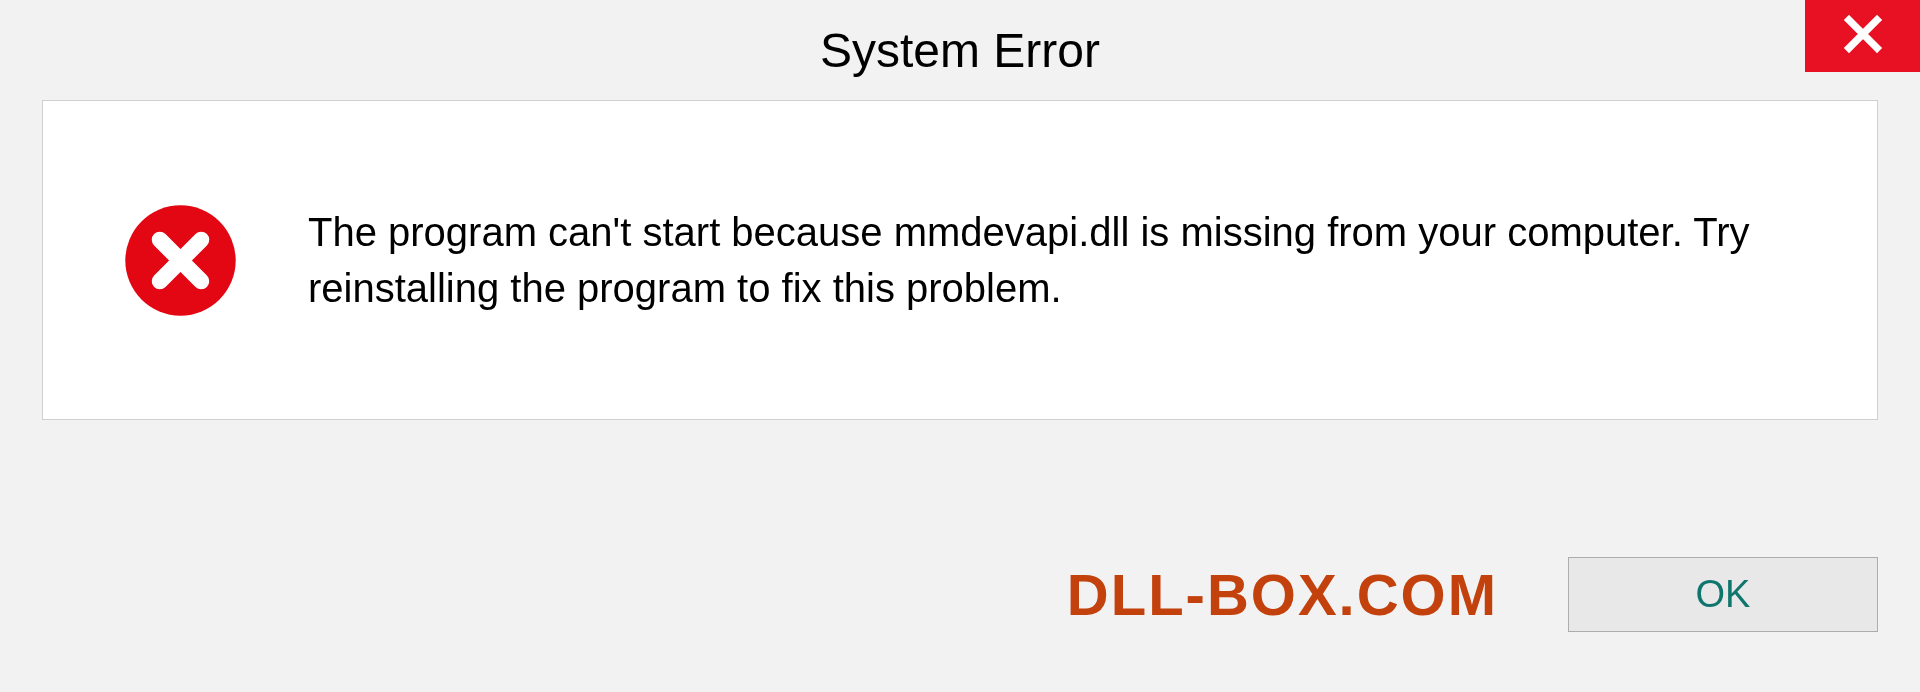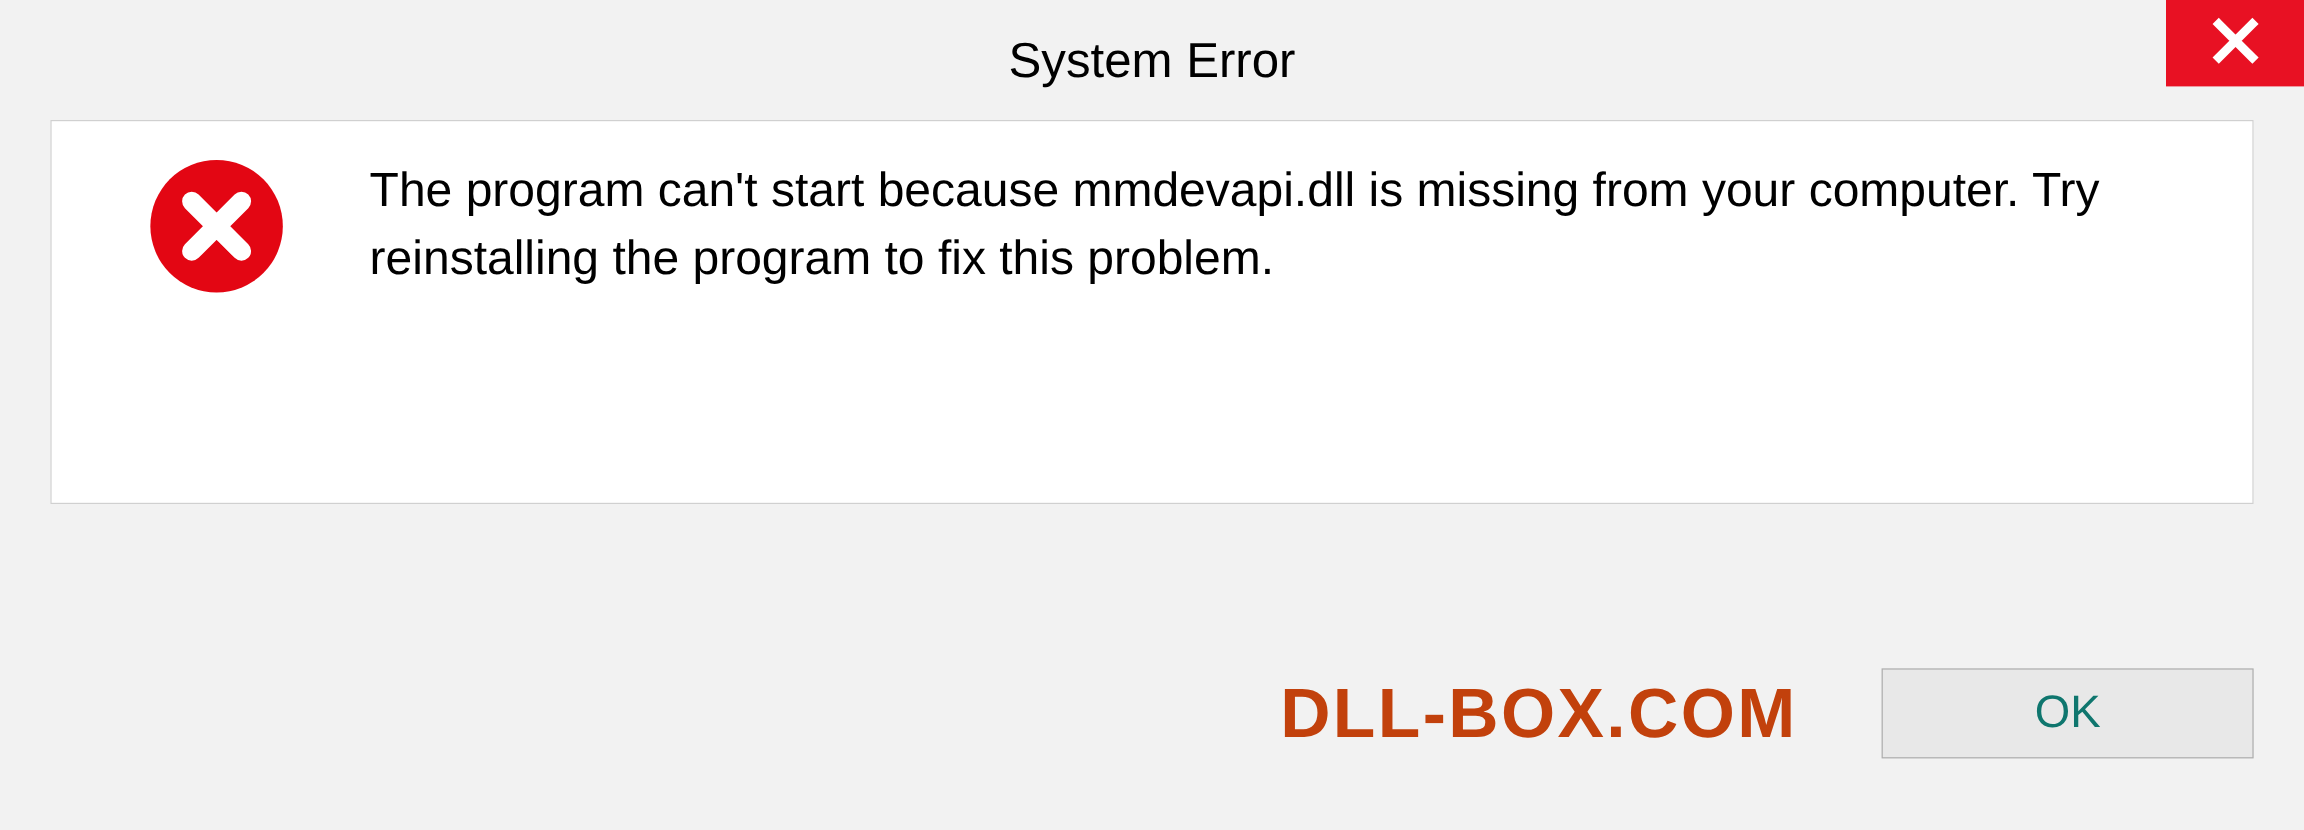--- a/index.html
+++ b/index.html
@@ -19,21 +19,21 @@
     
     .titlebar {
       height: 100px;
       position: relative;
       display: flex;
       align-items: center;
       justify-content: center;
     }
     
     .title {
-      font-size: 41px;
+      font-size: 48px;
       color: #000;
       font-weight: normal;
     }
     
     .close-btn {
       position: absolute;
       top: 0;
       right: 0;
       width: 115px;
       height: 72px;
@@ -48,20 +48,21 @@
       width: 42px;
       height: 42px;
     }
     
     .content-area {
       margin: 0 42px;
       height: 320px;
       background: #ffffff;
       border: 1px solid #d0d0d0;
       display: flex;
+      align-items: center;
       padding: 30px 60px 30px 80px;
     }
     
     .error-icon {
       width: 115px;
       height: 115px;
       flex-shrink: 0;
       margin-right: 70px;
     }
     

